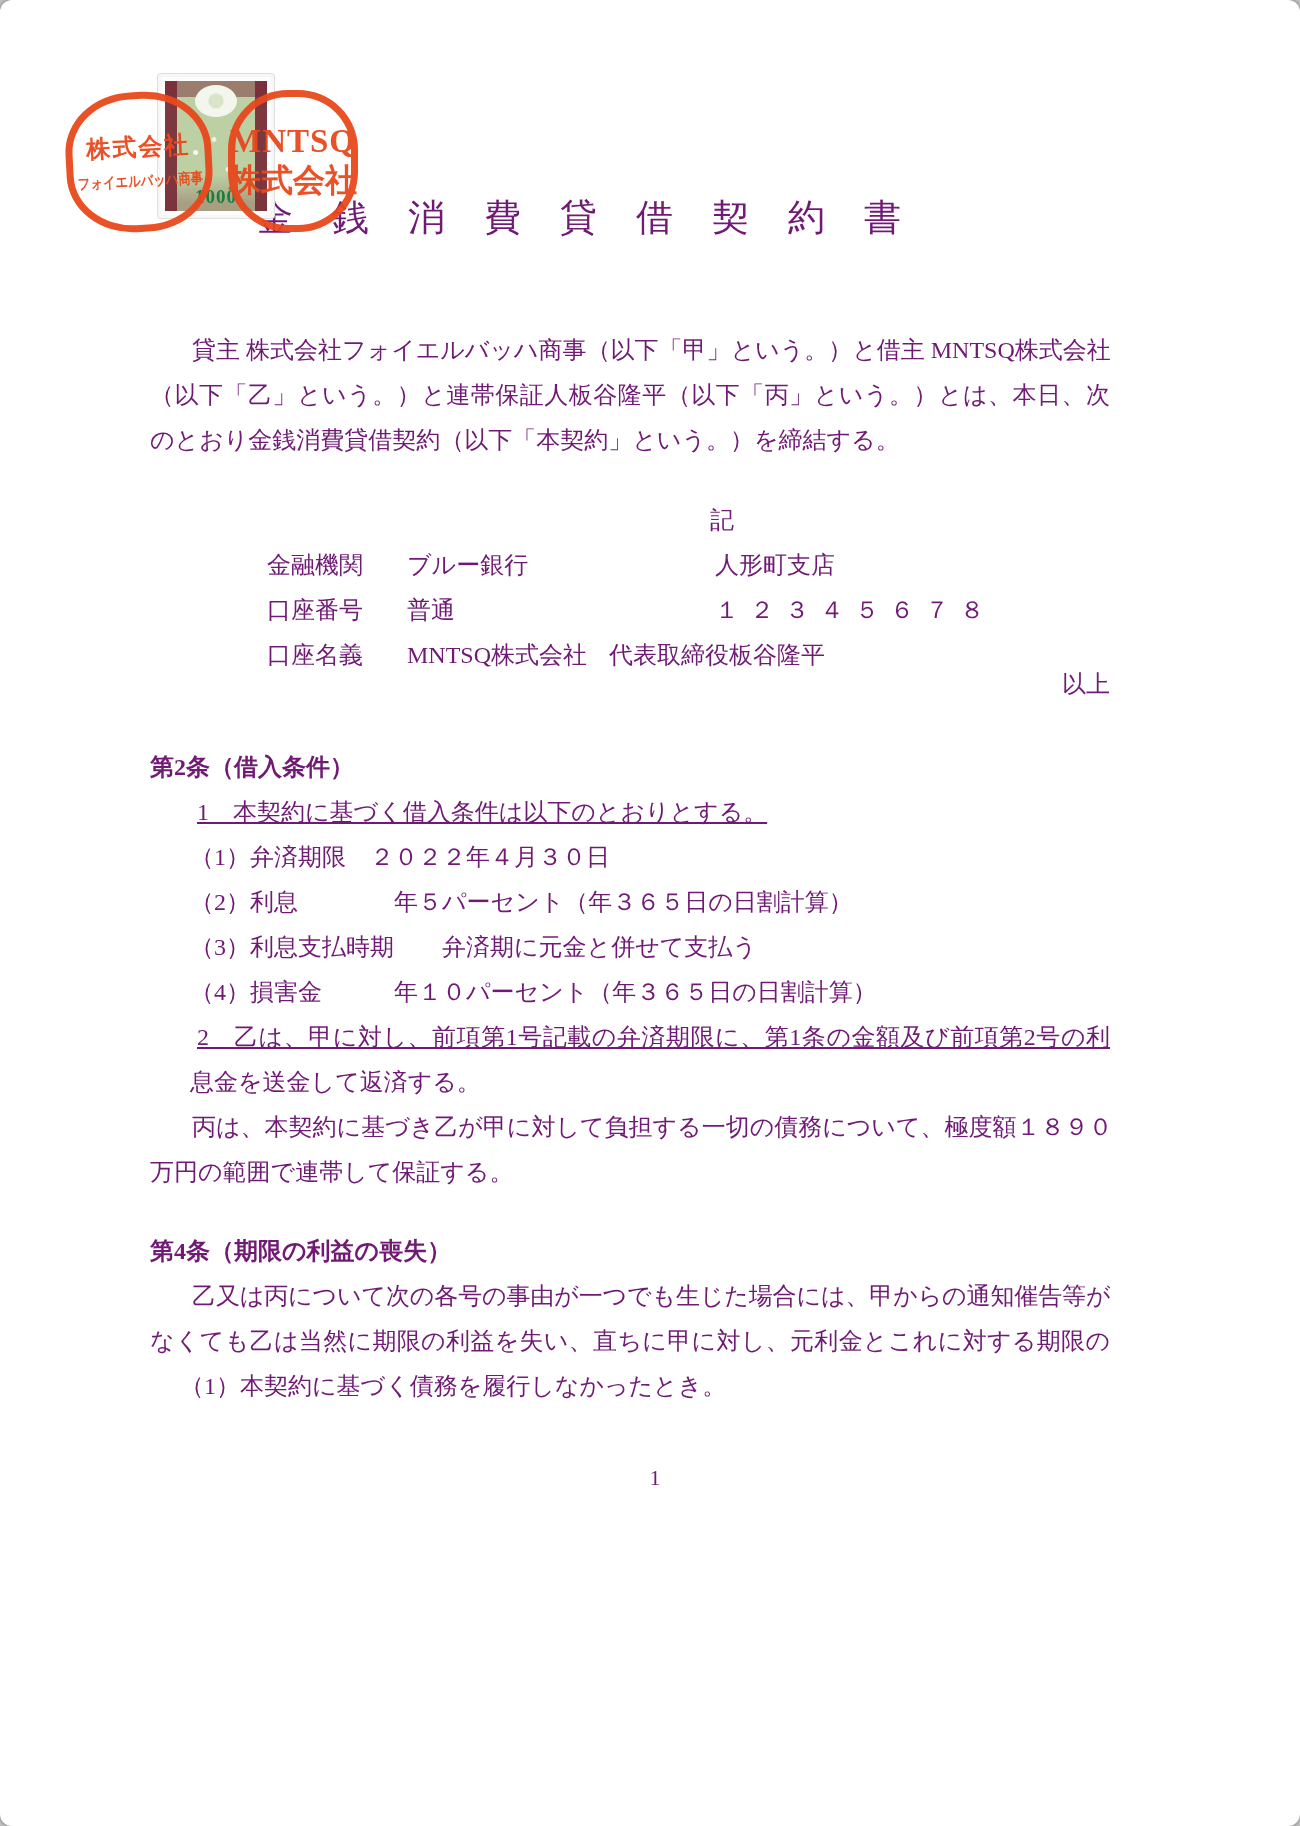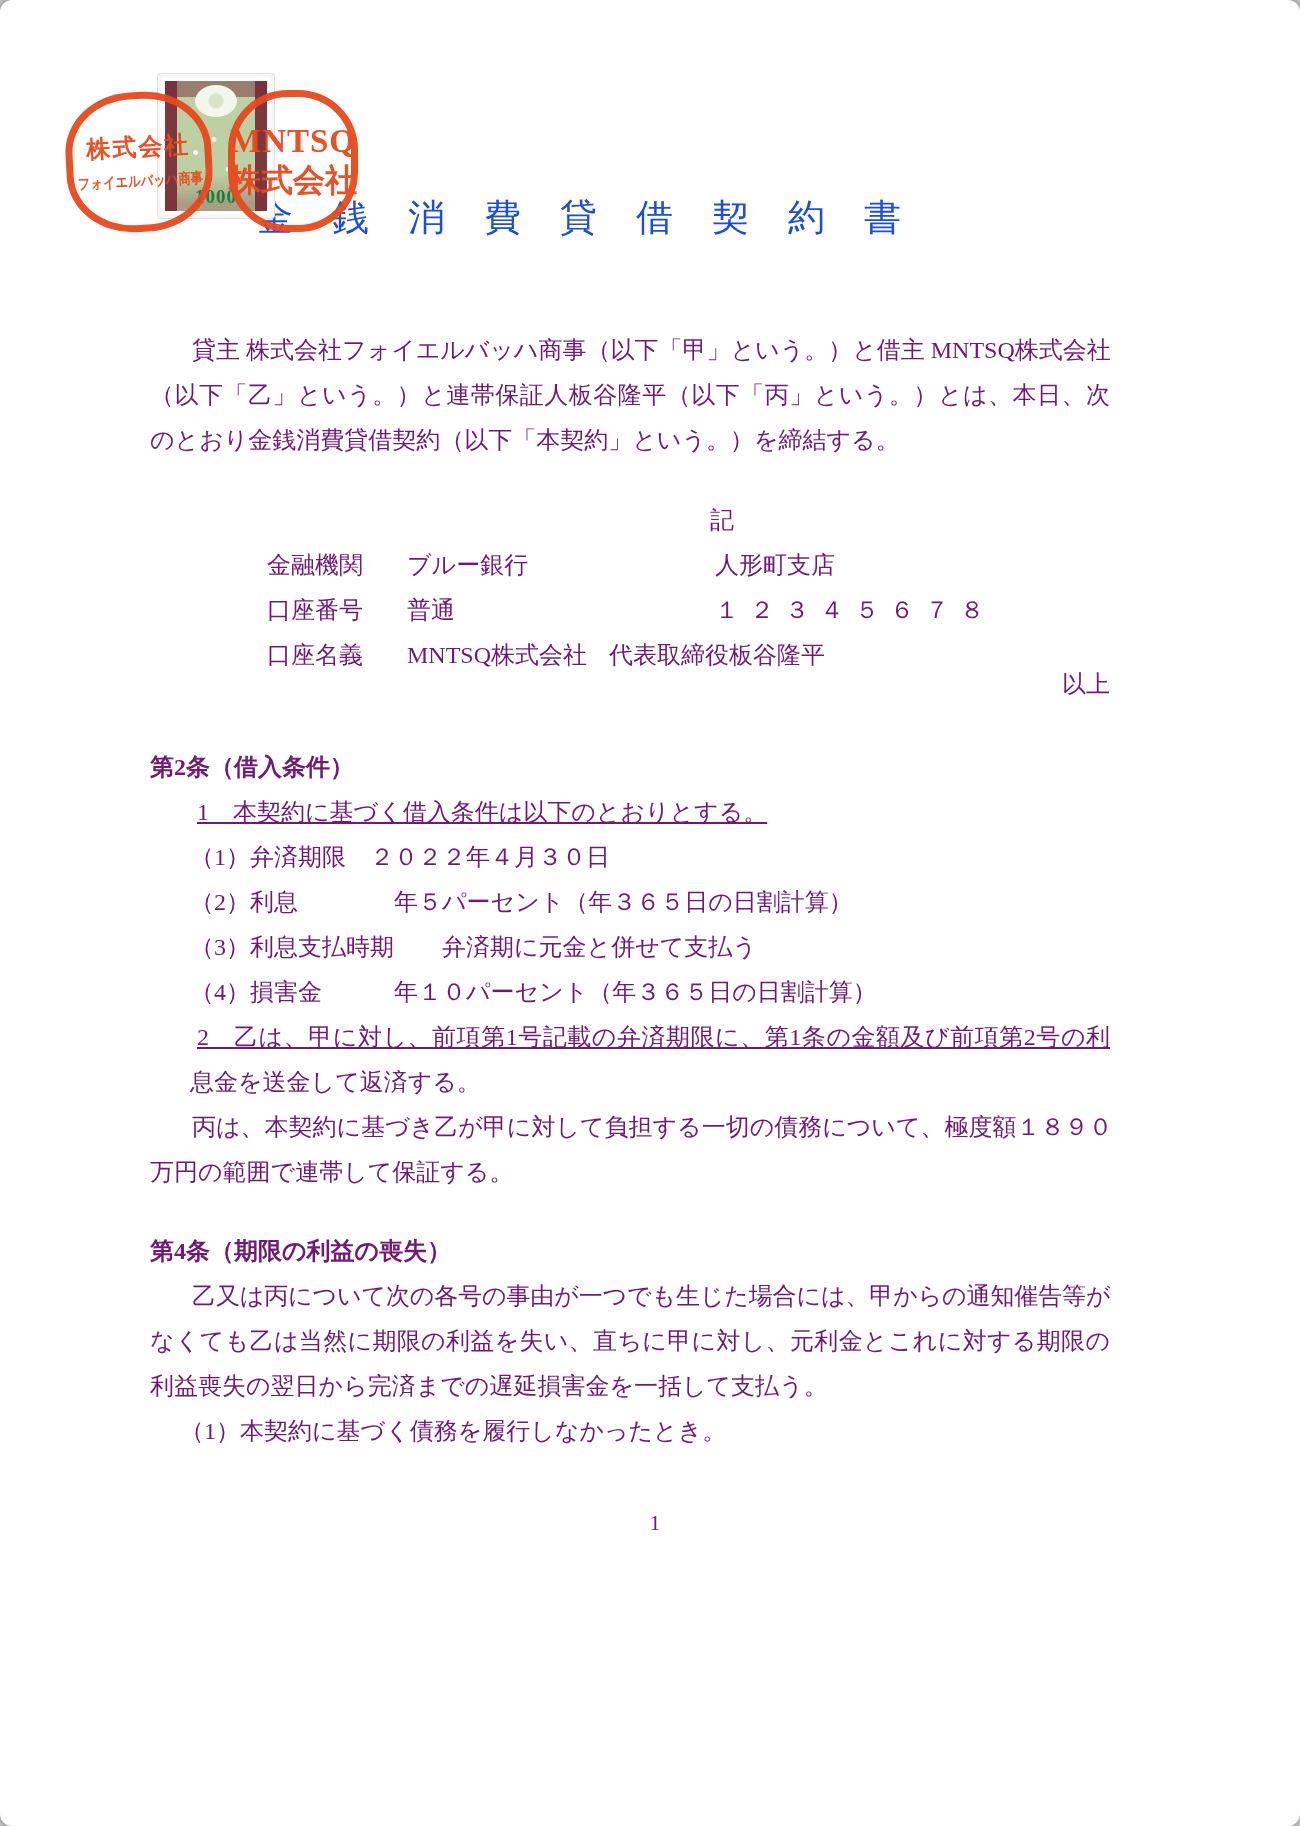--- a/index.html
+++ b/index.html
@@ -29,21 +29,21 @@
       font-weight:bold;text-align:center;opacity:.95;background:transparent;}
   .seal-left{left:66px;top:92px;width:132px;height:126px;border-radius:46%/42%;transform:rotate(-3deg);}
   .seal-right{left:228px;top:90px;width:116px;height:128px;border-radius:46%/42%;}
   .seal-left .l1{font-size:24px;letter-spacing:2px;line-height:30px;}
   .seal-left .l2{font-size:15px;line-height:22px;white-space:nowrap;transform:scaleX(.82);margin-top:8px;}
   .seal-right .l1{font-size:33px;line-height:38px;letter-spacing:1px;white-space:nowrap;}
   .seal-right .l2{font-size:32px;line-height:40px;white-space:nowrap;}
 
   
   .title{margin:193px 0 0 0;height:50px;line-height:50px;text-align:center;
-      font-size:37px;font-weight:normal;letter-spacing:39px;padding-right:104px;color:#1d4ed8;}
+      font-size:37px;font-weight:normal;letter-spacing:39px;padding-right:104px;color:#701a75;}
   .content{margin-left:150px;width:960px;font-size:24px;color:#701a75;}
   .line{height:45px;line-height:45px;white-space:nowrap;}
   .fill{text-align:justify;text-align-last:justify;}
   .ind{text-indent:42px;}
   .tight{letter-spacing:-0.55px;}
   .heading{font-weight:bold;height:45px;line-height:45px;}
   .pad-item{padding-left:47px;text-decoration:underline;}
   .pad-sub{padding-left:40px;}
   .pad-sub4{padding-left:30px;}
   .pad-cont{padding-left:40px;}
@@ -122,20 +122,19 @@
 
     <div class="art3">
       <div class="line fill ind">丙は、本契約に基づき乙が甲に対して負担する一切の債務について、極度額１８９０</div>
       <div class="line">万円の範囲で連帯して保証する。</div>
     </div>
 
     <div class="art4">
       <div class="heading">第4条（期限の利益の喪失）</div>
       <div class="line fill ind tight">乙又は丙について次の各号の事由が一つでも生じた場合には、甲からの通知催告等が</div>
       <div class="line fill">なくても乙は当然に期限の利益を失い、直ちに甲に対し、元利金とこれに対する期限の</div>
-      <div class="line">利益喪失の翌日から完済までの遅延損害金を一括して支払う。</div>
       <div class="line pad-sub4">（1）本契約に基づく債務を履行しなかったとき。</div>
     </div>
 
     <div class="pagenum">1</div>
 
   </div>
 </div>
 
 </body></html>

